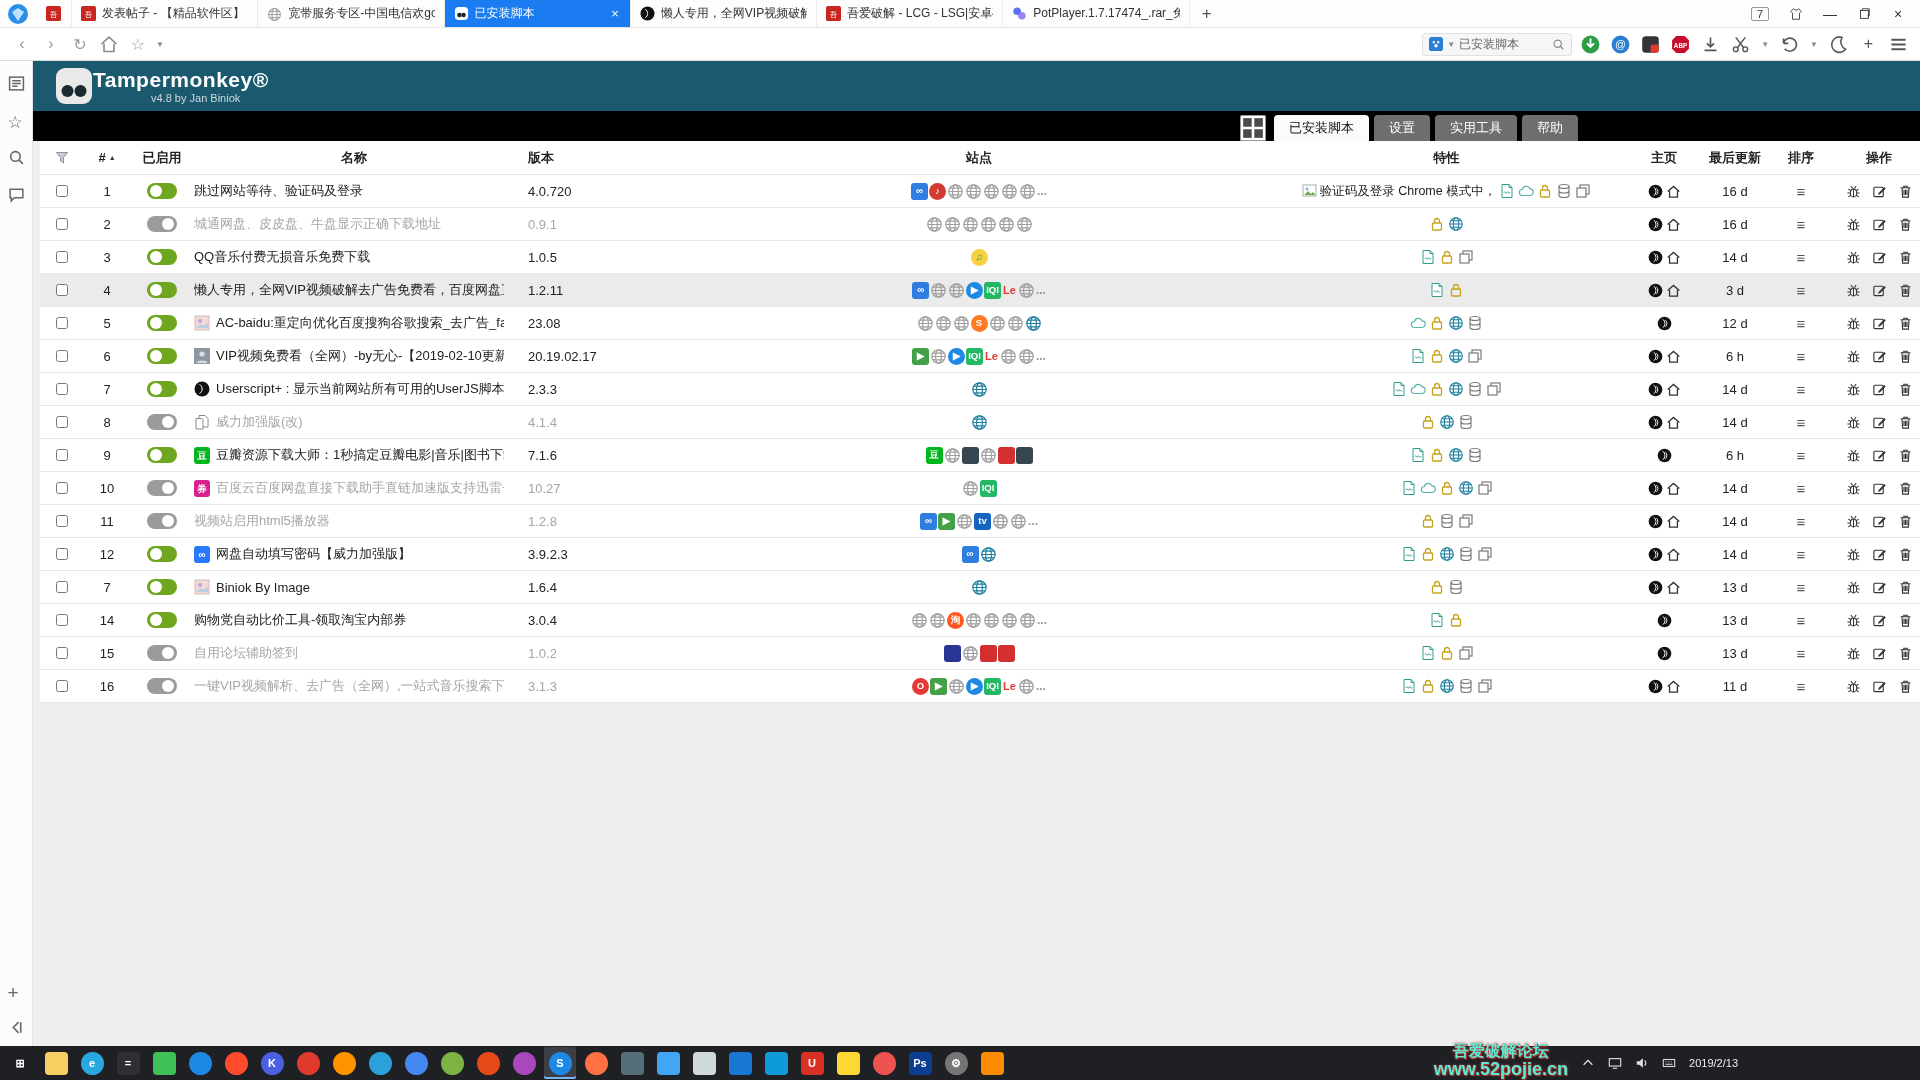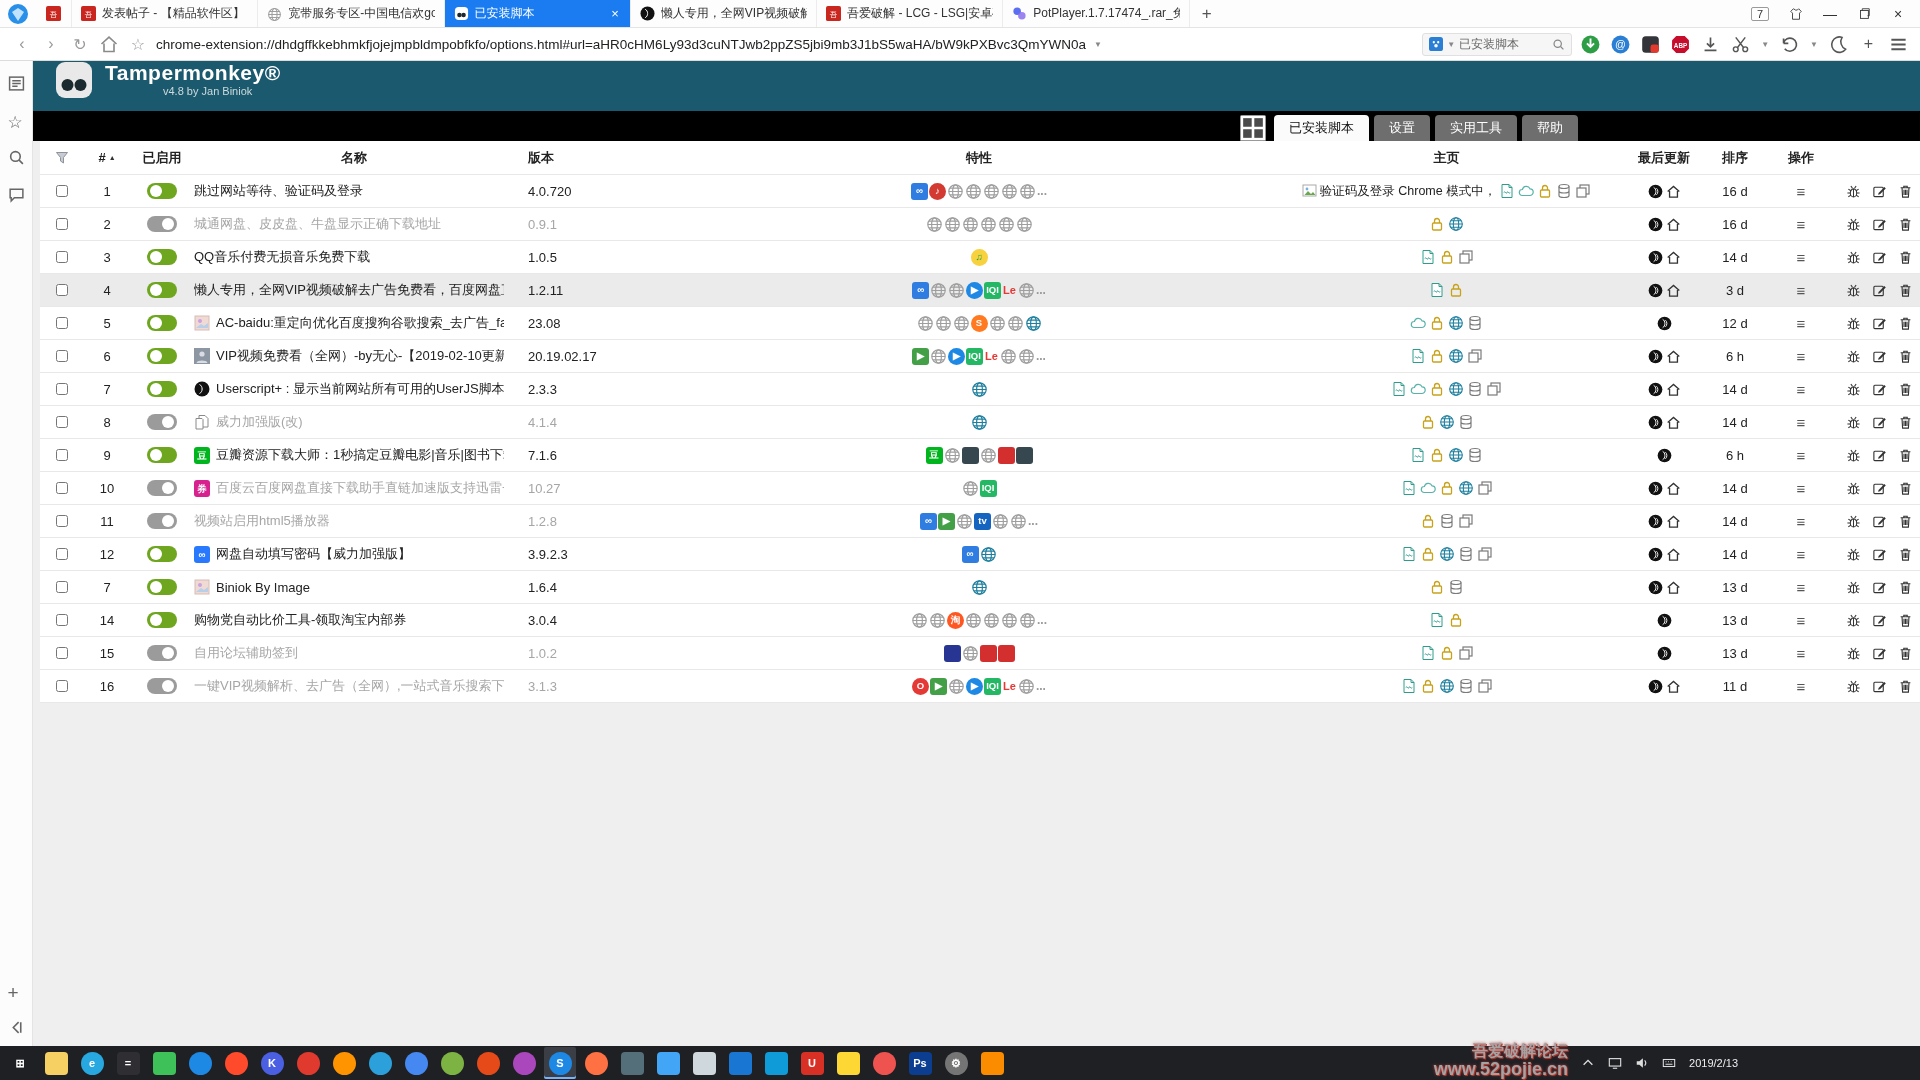--- a/index.html
+++ b/index.html
@@ -32,21 +32,21 @@
 .exti{width:19px;height:19px;display:inline-flex;align-items:center;justify-content:center}
 .caret{font-size:8px;color:#888}
 
 
 .mid{flex:1;display:flex;min-height:0}
 .lsidebar{width:33px;background:#fcfcfc;border-right:1px solid #e4e4e4;display:flex;flex-direction:column;align-items:center;padding:14px 0 10px;gap:20px;color:#666}
 .lsidebar .ic{width:17px;height:17px}
 .lsidebar .spacer{flex:1}
 .main{flex:1;display:flex;flex-direction:column;min-width:0}
 
-.tm-header{height:50px;background:#1b5a6e;display:flex;align-items:flex-start;padding-left:22px;gap:12px;flex:0 0 auto}
+.tm-header{height:50px;background:#1b5a6e;display:flex;align-items:center;padding-left:22px;gap:0;flex:0 0 auto}
 .tm-logo{width:38px;height:38px}
 .tm-tt .t1{color:#fff;font-size:21px;font-weight:bold;letter-spacing:.5px}
 .tm-tt .t2{color:#cdd9dc;font-size:11px;padding-left:58px}
 
 .tm-tabbar{height:30px;background:#000;display:flex;align-items:flex-end;justify-content:flex-end;gap:5px;padding-right:342px;flex:0 0 auto}
 .gridbtn{width:26px;height:26px;background:#4b4b4b;border-radius:3px 3px 0 0;display:flex;align-items:center;justify-content:center;margin-right:3px}
 .tmtab{height:26px;padding:0 15px;background:#6e6e6e;color:#fff;font-size:13px;display:flex;align-items:center;border-radius:4px 4px 0 0}
 .tmtab.active{background:#fbfbfb;color:#111}
 
 .content{flex:1;overflow:hidden;background:#efefef;padding-left:7px}
@@ -82,21 +82,21 @@
 
 
 .taskbar{height:34px;background:#1f2024;display:flex;align-items:center;padding:0 4px;gap:4px;position:relative;flex:0 0 auto}
 .slot{width:32px;height:32px;display:flex;align-items:center;justify-content:center;border-radius:2px}
 .slot.active{background:#3c3e45;box-shadow:inset 0 -2px 0 #7ab3f5}
 .tapp{width:23px;height:23px;border-radius:4px;display:flex;align-items:center;justify-content:center;color:#fff;font-size:11px;font-weight:bold}
 .tapp.round{border-radius:50%}
 .tray{margin-left:auto;display:flex;align-items:center;gap:13px;color:#ddd;margin-right:178px}
 .tray .ic{width:14px;height:14px}
 .tdate{font-size:11px;color:#eee}
-.wm{position:absolute;right:352px;bottom:1px;text-align:right;line-height:1.05;color:#a3a3a3;font-weight:bold;text-shadow:0 0 3px #c23b3b,1px 1px 0 #a32;z-index:5}
+.wm{position:absolute;right:352px;bottom:1px;text-align:center;line-height:1.05;color:#5eead4;font-weight:bold;text-shadow:0 0 3px #c23b3b,1px 1px 0 #a32;z-index:5}
 .wm .l1{font-size:16px}
 .wm .l2{font-size:18px}
 </style>
 </head>
 <body>
 
 <div class="tabbar">
   <div class="blogo">
       <span class="ic">
         <svg class="sv" viewBox="0 0 22 22">
@@ -197,21 +197,20 @@
   <span class="navic">‹</span>
   <span class="navic">›</span>
   <span class="navic">↻</span>
   <span class="navic">
       <svg class="sv" viewBox="0 0 16 16" fill="none" stroke="#8a8a8a" stroke-width="1.3">
         <path d="M2 8l6-5.5L14 8M4 7.5V14h8V7.5"></path>
       </svg>
     </span>
   <div class="urlbox">
     <span class="navic">☆</span>
-    <span class="urltext">chrome-extension://dhdgffkkebhmkfjojejmpbldmpobfkfo/options.html#url=aHR0cHM6Ly93d3cuNTJwb2ppZS5jbi9mb3J1bS5waHA/bW9kPXBvc3QmYWN0a</span>
     <span class="caret">▼</span>
   </div>
   <div class="searchbox">
     <span class="ic" style="width:14px;height:14px">
         <svg class="sv" viewBox="0 0 16 16">
           <rect width="16" height="16" rx="3" fill="#2a7fd4"></rect>
           <circle cx="5.5" cy="6" r="1.3" fill="#fff"></circle>
           <circle cx="10.5" cy="6" r="1.3" fill="#fff"></circle>
           <circle cx="8" cy="10" r="2" fill="#fff"></circle>
         </svg>
@@ -356,20 +355,21 @@
                 </svg>
               </span>
             </span>
           <span class="cc hnum">
               <span>#</span>
               <span class="arr">▲</span>
             </span>
           <span class="cc">已启用</span>
           <span class="cc">名称</span>
           <span class="cl verc">版本</span>
+          <span class="cc">站点</span>
           <span class="cc">特性</span>
           <span class="cc">主页</span>
           <span class="cc">最后更新</span>
           <span class="cc">排序</span>
           <span class="cc">操作</span>
         </div>
         <div id="rows">
             <div class="trow">
               <span class="cc">
                 <input type="checkbox" class="cb" style="">

